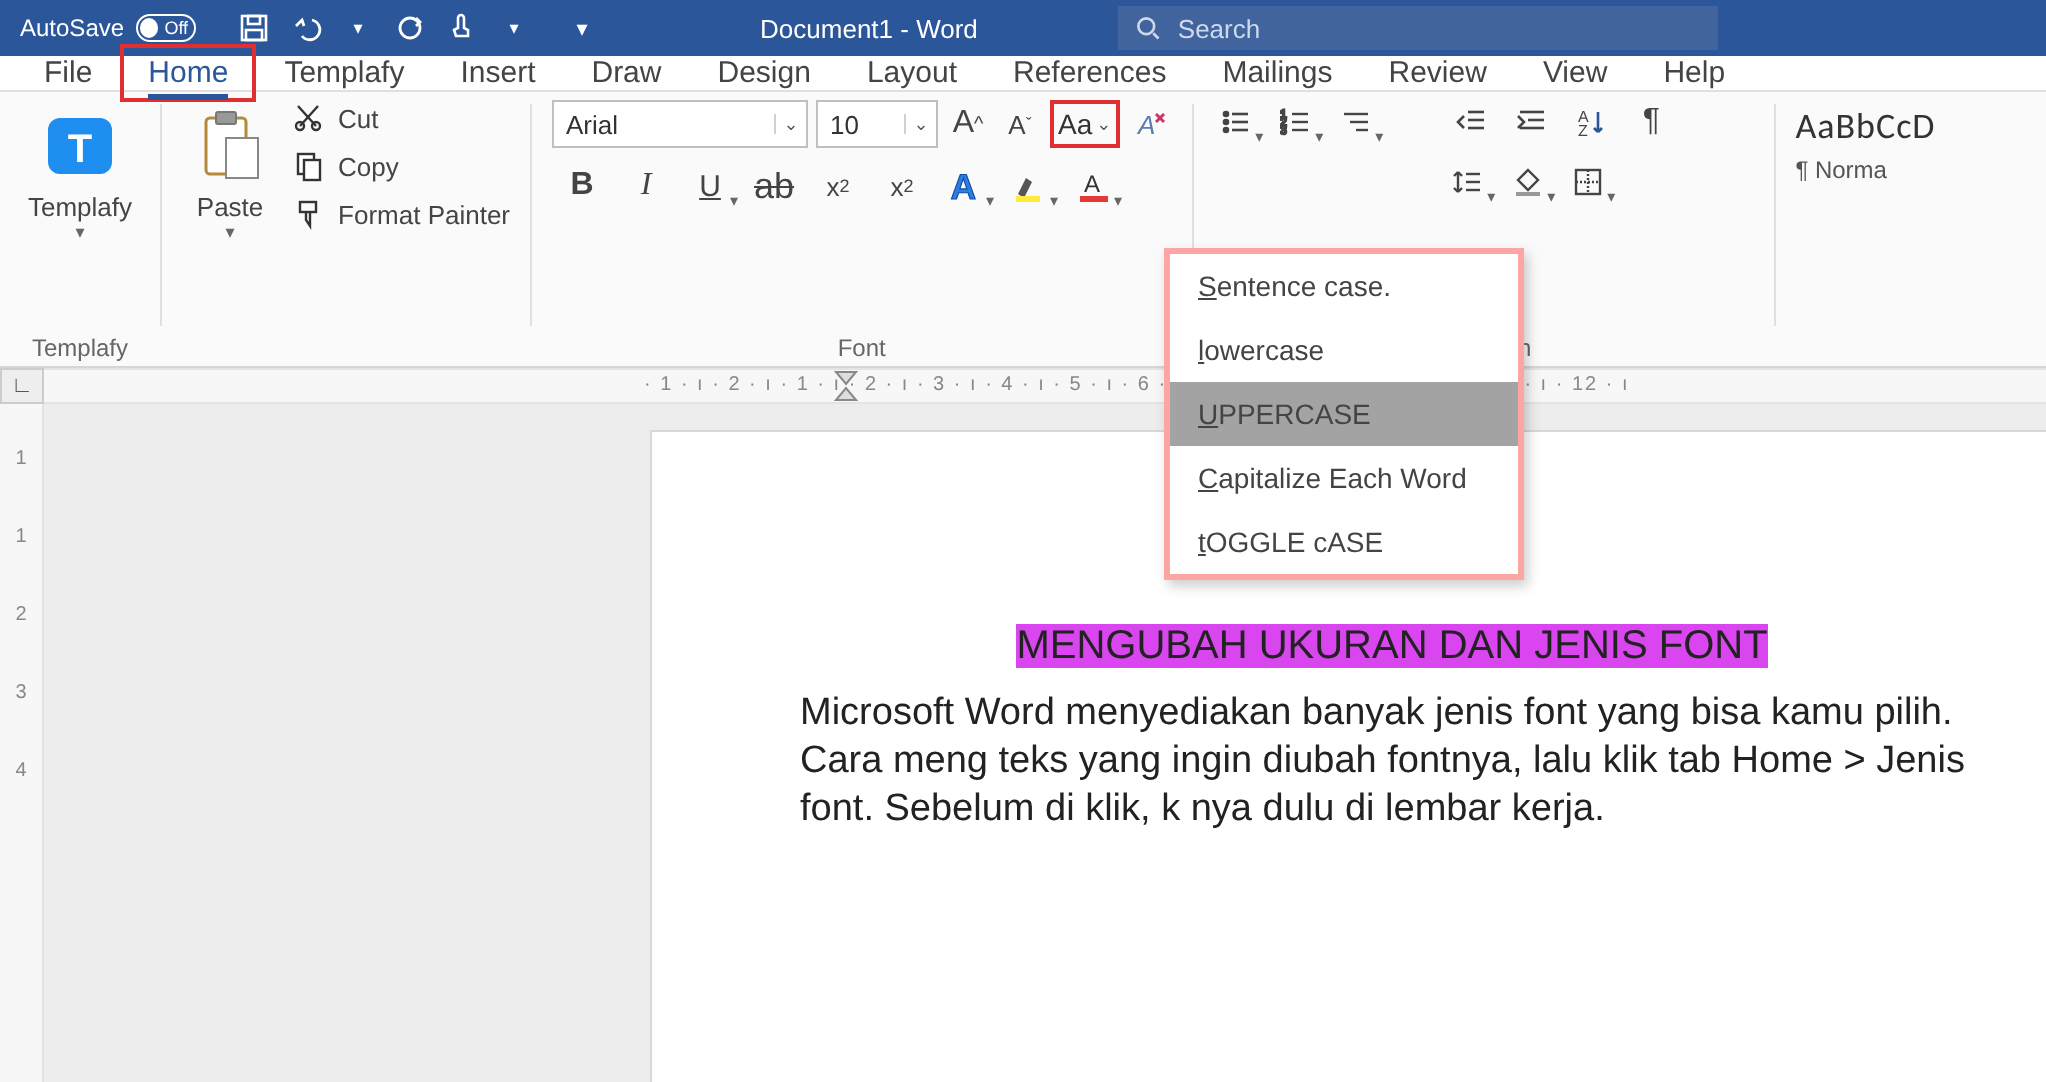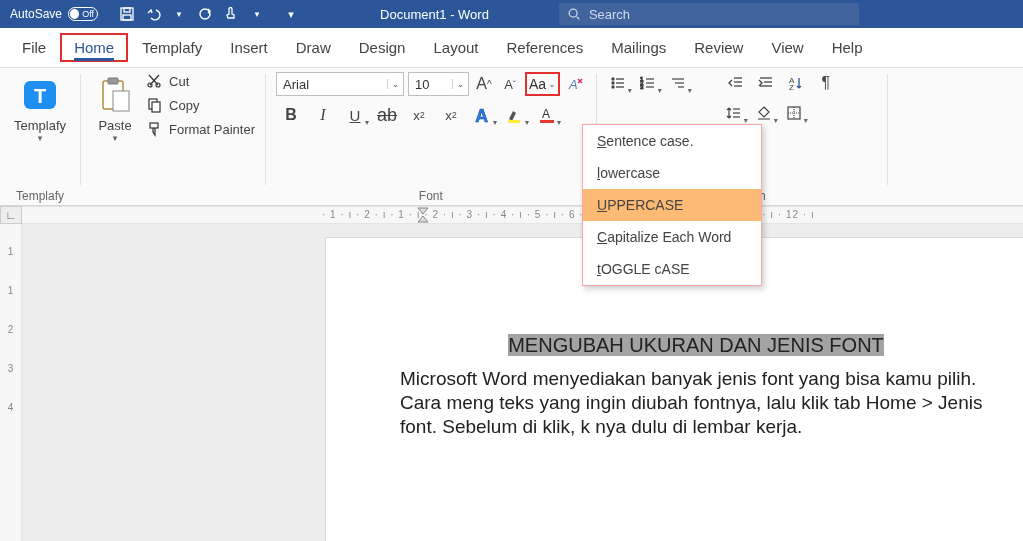--- a/index.html
+++ b/index.html
@@ -10,21 +10,21 @@
   .autosave { display: flex; align-items: center; gap: 6px; padding: 0 10px; }
   .toggle { width: 30px; height: 14px; border: 1px solid #fff; border-radius: 8px; display: flex; align-items: center; padding: 0 3px 0 1px; justify-content: flex-start; font-size: 9px; gap:3px;}
   .toggle-knob { width: 10px; height: 10px; border-radius: 50%; background: #fff; }
   .qat { display: flex; align-items: center; gap: 4px; padding: 0 8px; }
   .qat-btn { width: 22px; height: 22px; display: flex; align-items: center; justify-content: center; color: #fff; font-size: 14px; }
   .doc-title { flex: 0 0 auto; margin-left: 70px; font-size: 13px; }
   .searchbar { margin-left: 70px; display: flex; align-items: center; background: #41639e; padding: 3px 8px; width: 300px; height: 22px; color: #cfd9eb; font-size: 13px; gap:8px;}
   .searchbar svg { width: 14px; height: 14px; }
 
   
-  .tabs { height: 40px; display: flex; align-items: center; padding: 0 8px; border-bottom: 1px solid #e0e0e0; background: #fff; }
+  .tabs { height: 18px; display: flex; align-items: center; padding: 0 8px; border-bottom: 1px solid #e0e0e0; background: #fff; }
   .tab { padding: 6px 14px; font-size: 15px; color: #444; cursor: pointer; position: relative; }
   .tab.active { color: #2b579a; }
   .tab.active::after { content: ""; position: absolute; left: 12px; right: 12px; bottom: -1px; height: 3px; background: #2b579a; }
   .tab.highlight { border: 2px solid #e12e2e; padding: 4px 12px; }
 
   
   .ribbon { height: 138px; display: flex; border-bottom: 1px solid #d6d6d6; background: #fafafa; }
   .group { padding: 4px 10px 2px 10px; display: flex; flex-direction: column; position: relative; }
   .group-body { flex: 1; display: flex; align-items: flex-start; gap: 6px; }
   .group-label { text-align: center; font-size: 12px; color: #666; padding-top: 2px; }
@@ -53,36 +53,36 @@
   .aa-box .dd2 { font-size: 9px; color:#555;}
 
   .para-body { display: flex; flex-direction: column; gap: 8px; }
   .para-row { display: flex; align-items: center; gap: 8px; }
 
   .styles-body { display:flex; flex-direction:column; align-items:flex-start; gap:4px; padding-top:2px;}
   .style-preview { font-family:"Calibri",Arial,sans-serif; font-size:18px; color:#333; letter-spacing:.5px;}
   .style-name { font-size:12px; color:#555;}
 
   
-  .cc-menu { position: absolute; left: 582px; top: 124px; width: 180px; background: #fff; border: 1px solid #fca5a5; box-shadow: 2px 3px 6px rgba(0,0,0,.2); z-index: 50; }
+  .cc-menu { position: absolute; left: 582px; top: 124px; width: 180px; background: #fff; border: 3px solid #fca5a5; box-shadow: 2px 3px 6px rgba(0,0,0,.2); z-index: 50; }
   .cc-item { padding: 8px 14px; font-size: 14px; color: #444; cursor: pointer; }
-  .cc-item.hover { background: #fdba74; }
+  .cc-item.hover { background: #a3a3a3; }
   .ul { text-decoration: underline; }
 
   
   .ruler-h { position: relative; height: 18px; background: #f7f7f7; border-top:1px solid #e4e4e4; border-bottom:1px solid #e4e4e4; margin-left: 22px;}
   .ruler-h .ticks { position:absolute; left:300px; top:2px; font-size:10px; color:#888; letter-spacing:1px; white-space:nowrap;}
   .ruler-tab { position:absolute; left:0; top:0; width:22px; height:18px; background:#eee; border:1px solid #ccc; display:flex; align-items:center; justify-content:center; font-size:11px; color:#555;}
   .ruler-indent { position:absolute; left:395px; top:0;}
 
   .workspace { display:flex; }
   .ruler-v { width: 22px; background: #f7f7f7; border-right:1px solid #e4e4e4; display:flex; flex-direction:column; align-items:center; padding-top:22px; font-size:10px; color:#888; gap:28px;}
   .page-area { flex:1; background:#ededed; position:relative; height: 343px;}
   .page { position:absolute; left:304px; top:14px; width:740px; min-height:500px; background:#fff; box-shadow:0 0 0 1px #d8d8d8; padding: 96px 74px 40px 74px;}
-  .sel { background:#a3a3a3; color:#222; font-family:Arial; font-size:20px;}
+  .sel { background:#d946ef; color:#222; font-family:Arial; font-size:20px;}
   .para { font-family:Arial; font-size:19px; line-height:1.25; color:#222; margin-top:10px;}
   .heading-line { text-align:center; }
 </style>
 </head>
 <body>
 
 <div class="titlebar">
   <div class="autosave">
     <span>AutoSave</span>
     <span class="toggle">
@@ -359,20 +359,28 @@
               </svg>
               <span class="dd">▾</span>
             </span>
         </div>
       </div>
     </div>
     <div class="group-label">aragraph</div>
   </div>
   <div class="sep"></div>
 
+  <div class="group">
+    <div class="group-body">
+      <div class="styles-body">
+        <span class="style-preview">AaBbCcD</span>
+        <span class="style-name">¶ Norma</span>
+      </div>
+    </div>
+  </div>
 </div>
 
 <div class="cc-menu">
   <div class="cc-item"><span class="ul">S</span><span>entence case.</span></div>
   <div class="cc-item"><span class="ul">l</span><span>owercase</span></div>
   <div class="cc-item hover"><span class="ul">U</span><span>PPERCASE</span></div>
   <div class="cc-item"><span class="ul">C</span><span>apitalize Each Word</span></div>
   <div class="cc-item"><span class="ul">t</span><span>OGGLE cASE</span></div>
 </div>
 

